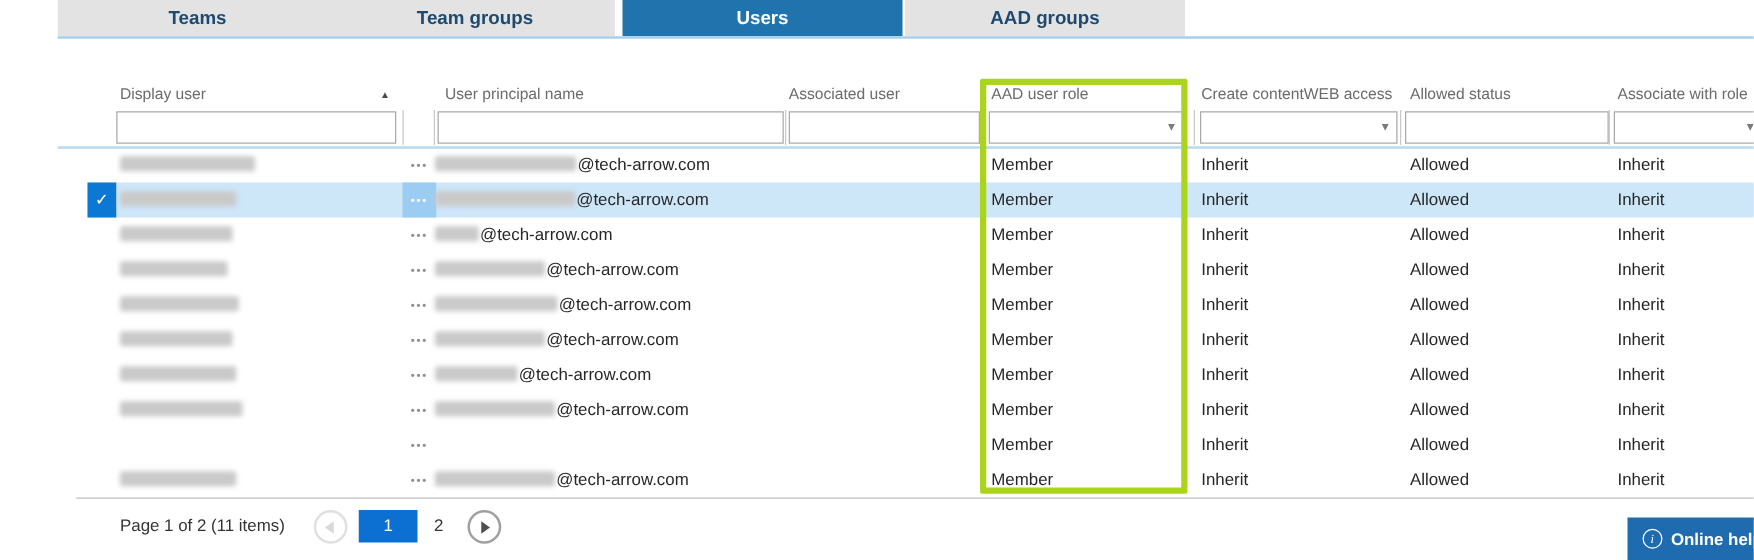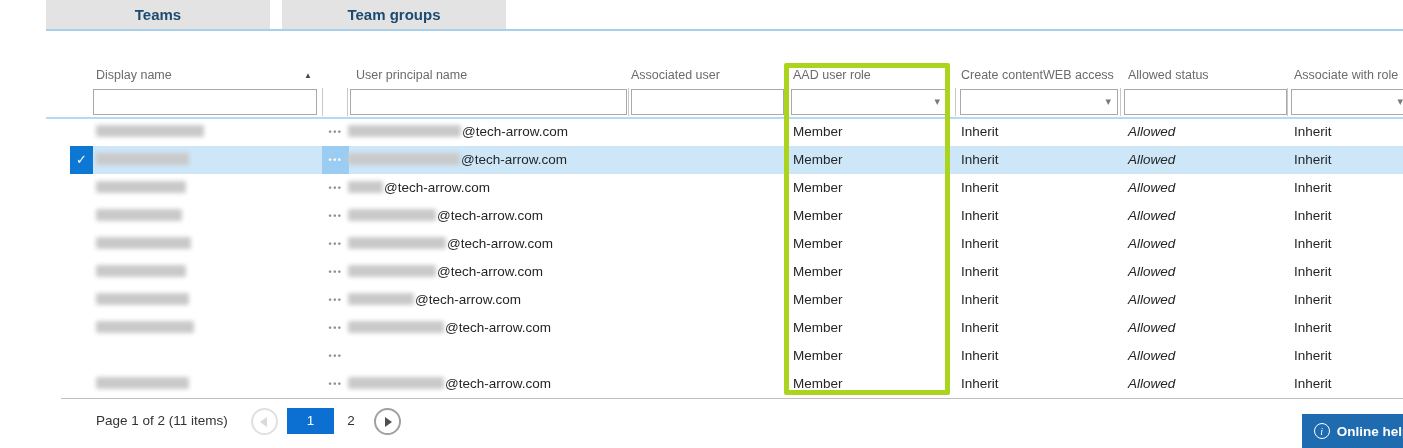--- a/index.html
+++ b/index.html
@@ -32,21 +32,21 @@
   .row-check { display:none; position:absolute; left:24px; top:0; width:23px; height:28px; background:#0d78d3;
                text-align:center; line-height:28px; cursor:pointer; }
   .row.selected .row-check { display:block; }
   .check-glyph { color:#fff; font-size:13px; font-weight:700; }
   .cell { position:absolute; top:0; height:28px; line-height:28px; white-space:nowrap; }
   .name-cell  { left:50px;  width:225px; }
   .upn-cell   { left:302px; width:270px; }
   .assoc-cell { left:585px; width:150px; }
   .aad-cell   { left:747px; width:150px; }
   .cwa-cell   { left:915px; width:160px; }
-  .lic-cell   { left:1082px; width:155px;font-style:italic; }
+  .lic-cell   { left:1082px; width:155px; }
   .role-cell  { left:1248px; width:120px; }
   .ellipsis-band { position:absolute; left:276px; top:0; width:27px; height:28px; text-align:center; cursor:pointer; }
   .row.selected .ellipsis-band { background:#9bcdf3; }
   .dots { font-size:9px; letter-spacing:1.5px; color:#8f8f8f; line-height:28px; font-weight:700; }
   .row.selected .dots { color:#fff; }
   .blur { display:inline-block; height:12px; background:#c9c9c9; border-radius:2px; filter:blur(2px);
           vertical-align:middle; margin-top:-3px; margin-right:1px; }
 
   
   .hl-box { position:absolute; left:738px; top:63px; width:166px; height:332px;
@@ -73,24 +73,26 @@
   .info-icon { width:16px; height:16px; border:1px solid #fff; border-radius:50%; font-size:10px;
                display:flex; align-items:center; justify-content:center; font-family:"Liberation Serif",serif; font-style:italic; }
   .help-label { font-size:13.5px; font-weight:700; }
 </style>
 </head>
 <body>
 
 <div class="canvas">
 
   <div class="tab" style="left:0">Teams</div>
-  <div class="tab" style="left:236px">Team groups</div>
+  <div class="tab" style="left:222px">Team groups</div>
+  <div class="tab active" style="left:452px">Users</div>
+  <div class="tab" style="left:678px">AAD groups</div>
   <div class="tab-underline"></div>
 
-  <div class="col-label" style="left:50px">Display name</div>
+  <div class="col-label" style="left:50px">Display user</div>
   <span class="sort-icon">▲</span>
   <div class="col-label" style="left:310px">User principal name</div>
   <div class="col-label" style="left:585px">Associated user</div>
   <div class="col-label" style="left:747px">AAD user role</div>
   <div class="col-label" style="left:915px">Create contentWEB access</div>
   <div class="col-label" style="left:1082px">Allowed status</div>
   <div class="col-label" style="left:1248px">Associate with role</div>
 
   <input class="filter-input" style="left: 47px; width: 224px;">
   <input class="filter-input" style="left: 304px; width: 277px;">

